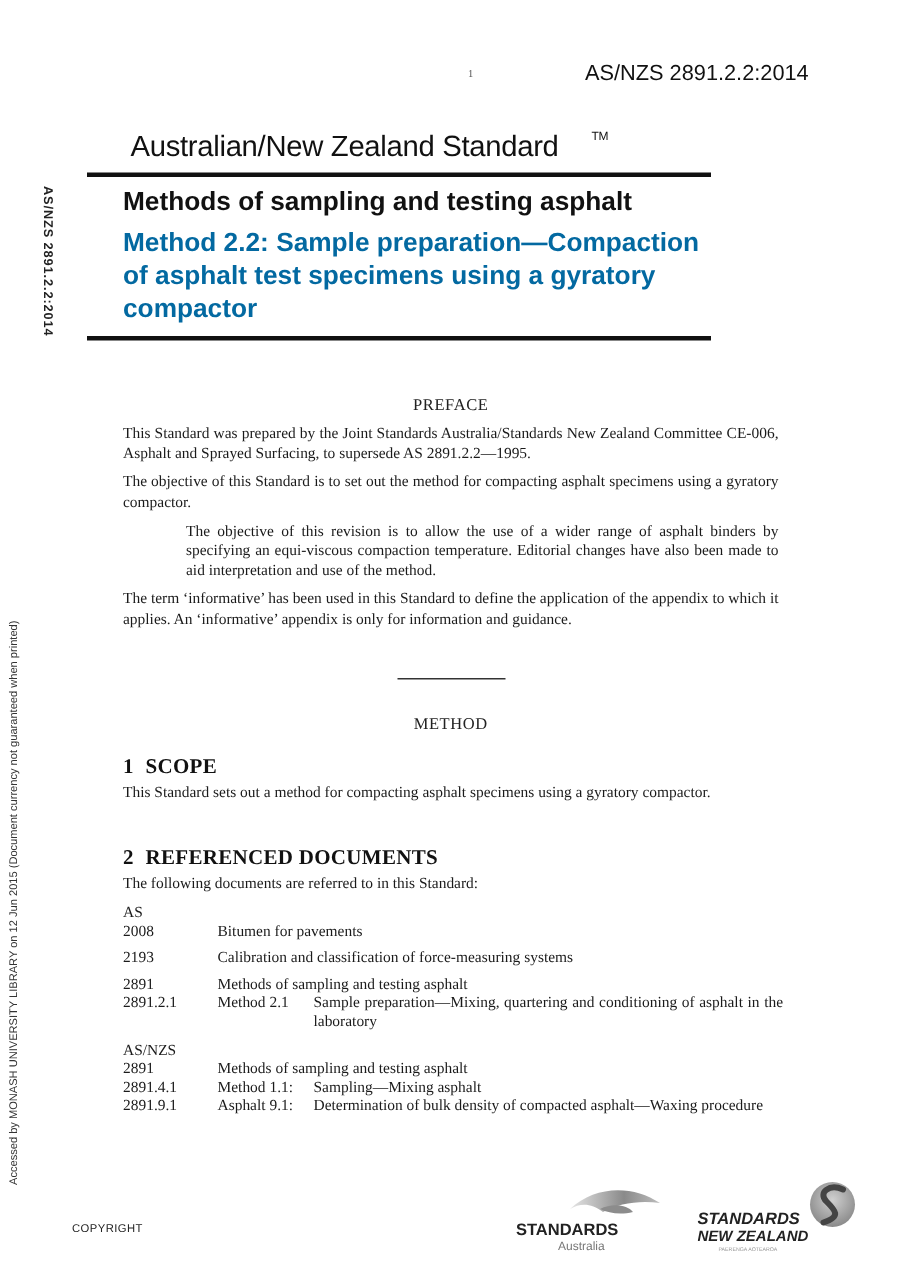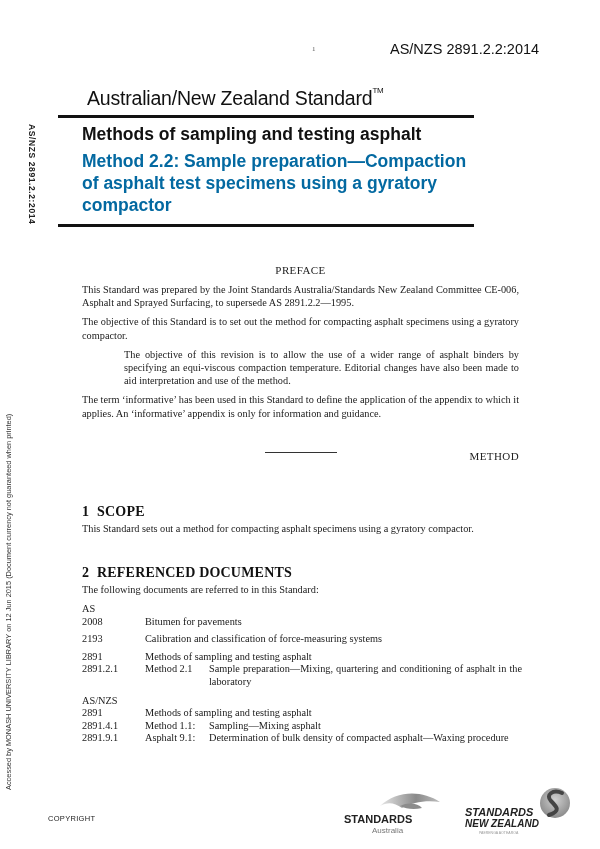--- a/index.html
+++ b/index.html
@@ -4,21 +4,21 @@
   <style>
     html, body { margin: 0; padding: 0; background: #ffffff; }
     body {
       width: 600px; height: 849px; position: relative; overflow: hidden;
       color: #111; font-family: "Liberation Serif", serif;
     }
     .abs { position: absolute; }
     .page-num { left: 312px; top: 45px; font-size: 7px; color: #555; font-family: "Liberation Serif", serif; }
     .doc-id { left: 390px; top: 41px; font-size: 14.5px; font-family: "Liberation Sans", sans-serif; color: #111; }
     .std-brand { left: 87px; top: 87px; font-size: 19.5px; font-family: "Liberation Sans", sans-serif; color: #111; letter-spacing: -0.2px; }
-    .std-brand sup { font-size: 8px; vertical-align: top; position: relative; top: -1px; }
+    .std-brand sup { font-size: 8px; vertical-align: top; position: relative; top: -1px; margin-left: 22px; }
     .rule { left: 58px; width: 416px; height: 2px; background: #111; }
     .rule-top { top: 115px; height: 3px; }
     .rule-bottom { top: 224px; height: 2.5px; }
     .spine-id {
       left: 27px; top: 124px; width: 10px; height: 110px;
       writing-mode: vertical-rl;
       font-family: "Liberation Sans", sans-serif; font-weight: bold; font-size: 8.5px; color: #222;
       letter-spacing: 0.6px;
     }
     .title-series { left: 82px; top: 124px; font-size: 17.5px; font-weight: bold; font-family: "Liberation Sans", sans-serif; color: #111; }
@@ -71,21 +71,21 @@
 <div class="abs center-head" style="top:264px;">PREFACE</div>
 <div class="abs body-col" style="top:283px;">
   <p class="para" style="margin-bottom:6px;">This Standard was prepared by the Joint Standards Australia/Standards New Zealand Committee CE-006, Asphalt and Sprayed Surfacing, to supersede AS 2891.2.2—1995.</p>
   <p class="para" style="margin-bottom:6px;">The objective of this Standard is to set out the method for compacting asphalt specimens using a gyratory compactor.</p>
   <p class="para" style="margin-bottom:6px;margin-left:42px;">The objective of this revision is to allow the use of a wider range of asphalt binders by specifying an equi-viscous compaction temperature. Editorial changes have also been made to aid interpretation and use of the method.</p>
   <p class="para">The term ‘informative’ has been used in this Standard to define the application of the appendix to which it applies. An ‘informative’ appendix is only for information and guidance.</p>
 </div>
 
 <div class="abs short-rule"></div>
 
-<div class="abs center-head" style="top:450px;text-align:right;">METHOD</div>
+<div class="abs center-head" style="top:477px;">METHOD</div>
 
 <div class="abs sec-head" style="top:504px;"><span class="num">1</span><span>SCOPE</span></div>
 <div class="abs body-col" style="top:522px;">
   <p class="para">This Standard sets out a method for compacting asphalt specimens using a gyratory compactor.</p>
 </div>
 
 <div class="abs sec-head" style="top:565px;"><span class="num">2</span><span>REFERENCED DOCUMENTS</span></div>
 <div class="abs body-col" style="top:583px;">
   <p class="para">The following documents are referred to in this Standard:</p>
 </div>

